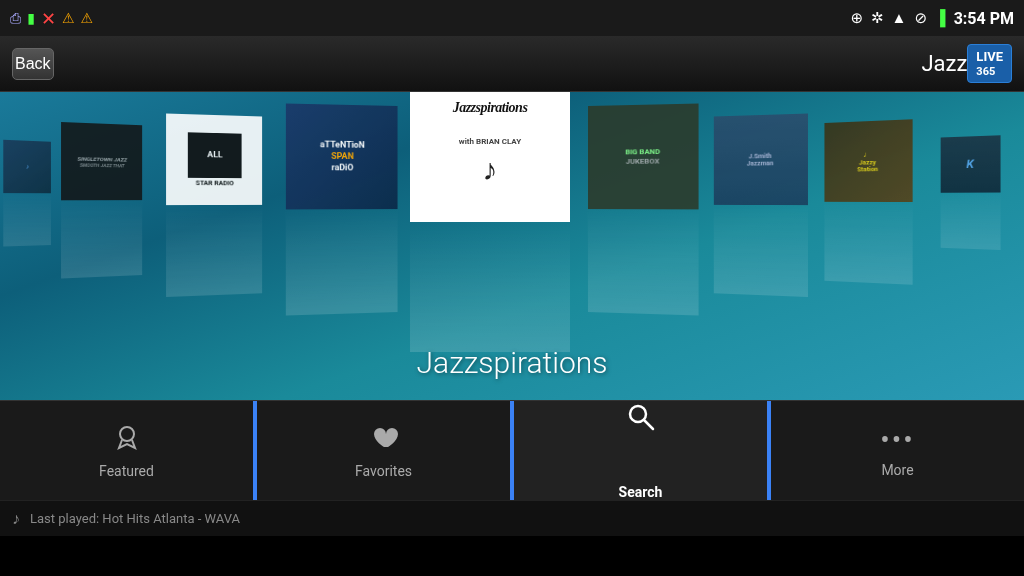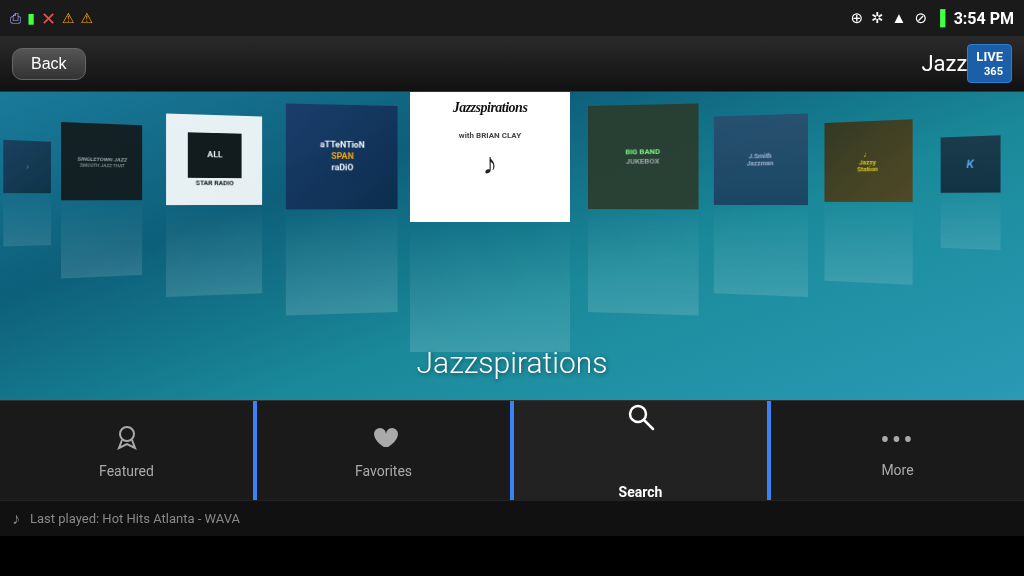--- a/index.html
+++ b/index.html
@@ -56,43 +56,43 @@
       background: linear-gradient(to bottom, #2a2a2a, #111);
       display: flex;
       align-items: center;
       justify-content: space-between;
       padding: 0 12px;
       border-bottom: 1px solid #333;
     }
     .back-btn {
       background: linear-gradient(to bottom, #555, #333);
       border: 1px solid #666;
-      border-radius: 10px;
+      border-radius: 5px;
       color: #fff;
       font-size: 16px;
-      padding: 6px 18px;
+      padding: 6px 2px;
       cursor: pointer;
     }
     .header-title {
       color: #fff;
       font-size: 22px;
       font-weight: normal;
       flex: 1;
       text-align: right;
     }
     .live365-badge {
       background: #1a5fa8;
       border: 1px solid #2a7fd8;
       border-radius: 4px;
       color: #fff;
       font-size: 11px;
       font-weight: bold;
       padding: 4px 8px;
       line-height: 1.2;
-      text-align: right;
+      text-align: left;
     }
     .live365-badge .live { font-size: 13px; }
 
     
     #main-content {
       width: 100%;
       height: 308px;
       background: linear-gradient(160deg, #1a7a9a 0%, #0d5f7a 30%, #1a8a9a 60%, #2a9ab5 100%);
       position: relative;
       overflow: hidden;
@@ -397,21 +397,21 @@
       <div class="tile-inner tile-3-inner" style="flex-direction:column;font-size:9px;color:#fff;line-height:1.3;">
         <span>aTTeNTioN</span>
         <span style="color:#fa0;">SPAN</span>
         <span>raDiO</span>
       </div>
     </div>
 
     <div class="tile tile-4">
       <div class="tile-inner" style="background:#fff;flex-direction:column;align-items:center;justify-content:flex-start;padding:8px 6px 4px;">
         <div style="font-family:serif;font-size:14px;color:#111;font-style:italic;font-weight:bold;text-align:center;letter-spacing:-0.5px;">Jazzspirations</div>
-        <div style="font-size:8px;color:#444;text-align:center;margin-top:14px;">with BRIAN CLAY</div>
+        <div style="font-size:8px;color:#444;text-align:center;margin-top:20px;">with BRIAN CLAY</div>
         <div style="margin-top:6px;color:#222;font-size:30px;">♪</div>
       </div>
     </div>
 
     <div class="tile tile-5">
       <div class="tile-inner tile-5-inner" style="flex-direction:column;font-size:8px;">
         <div style="color:#8f8;font-weight:bold;">BIG BAND</div>
         <div style="color:#aaa;">JUKEBOX</div>
       </div>
     </div>

